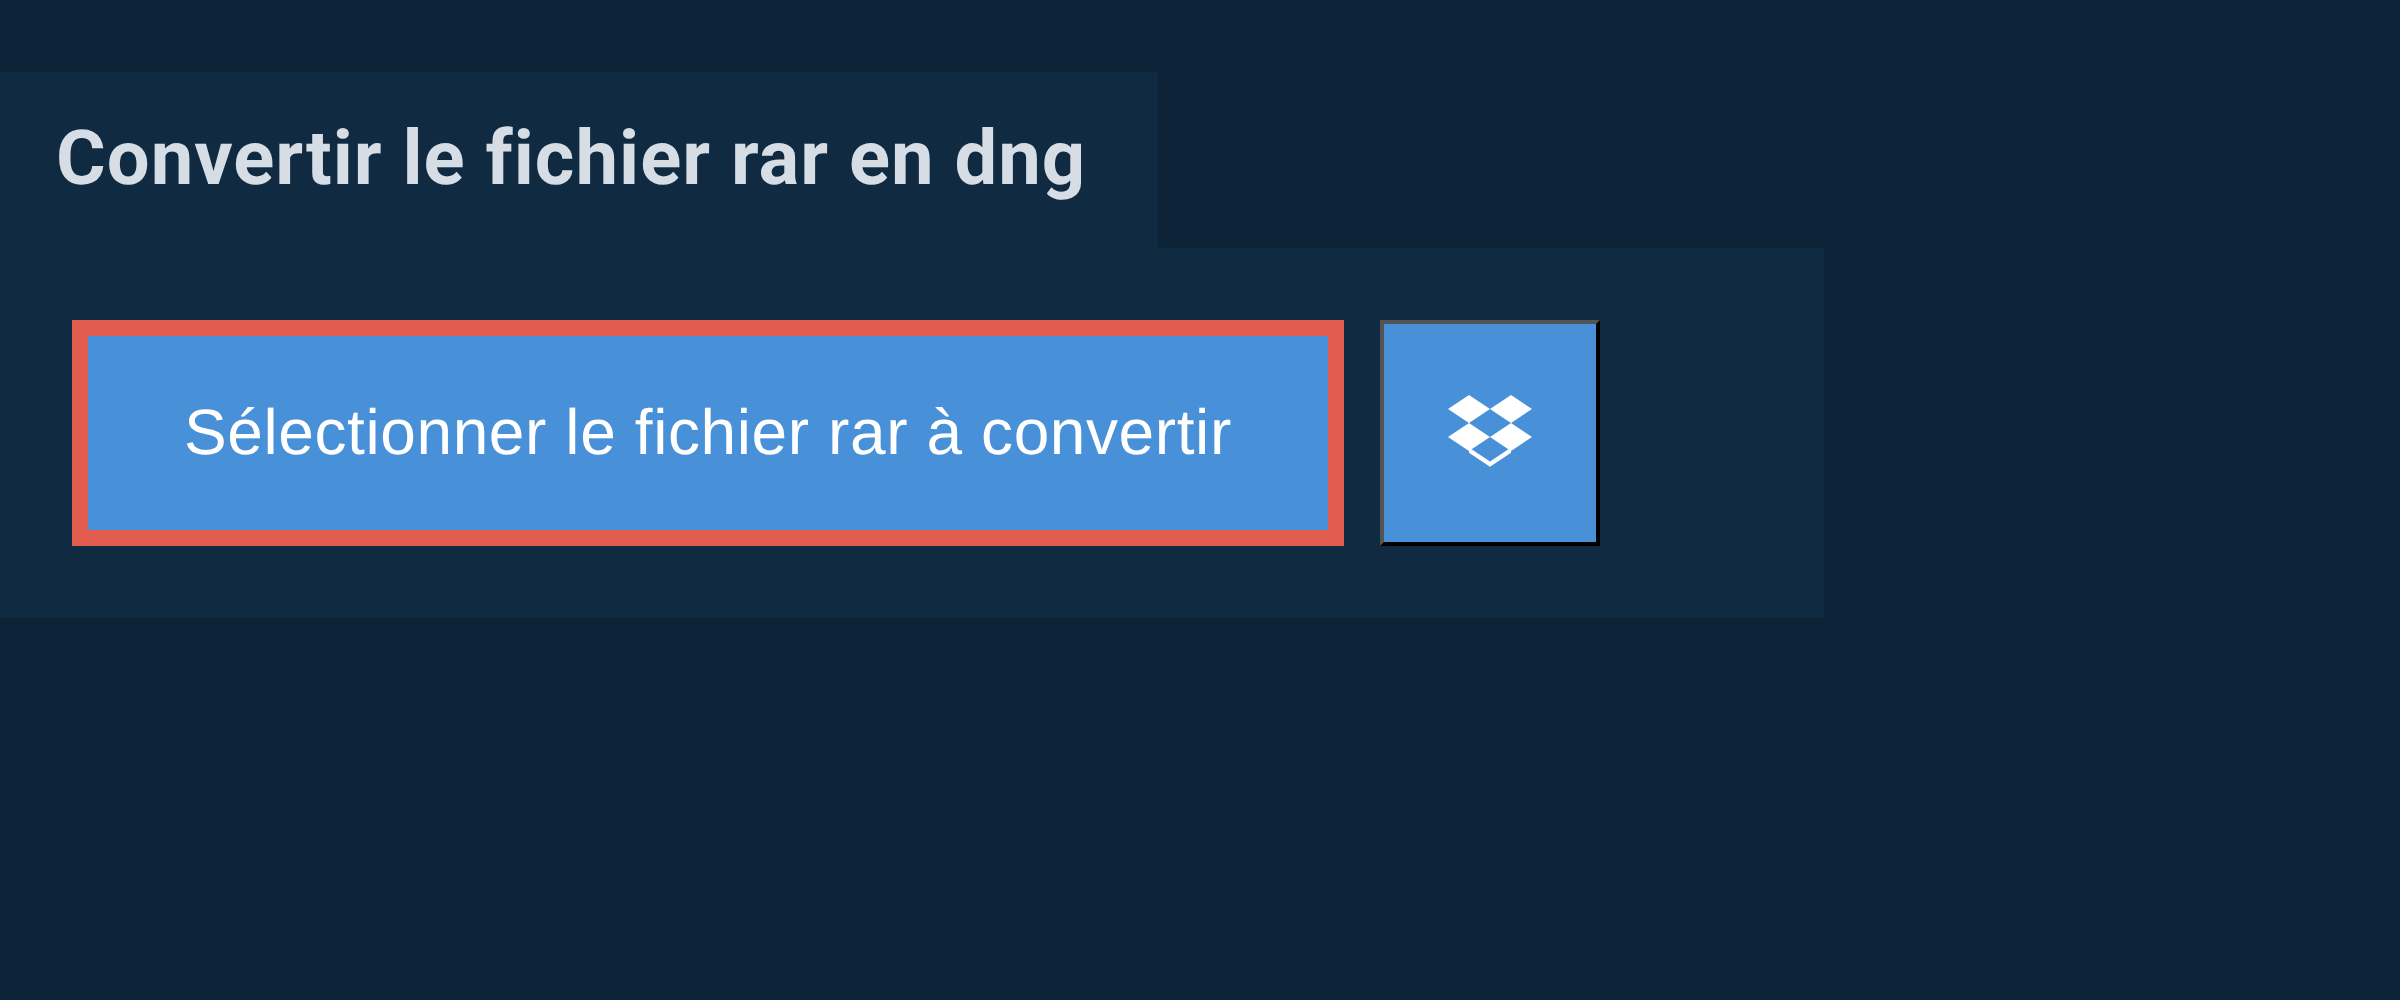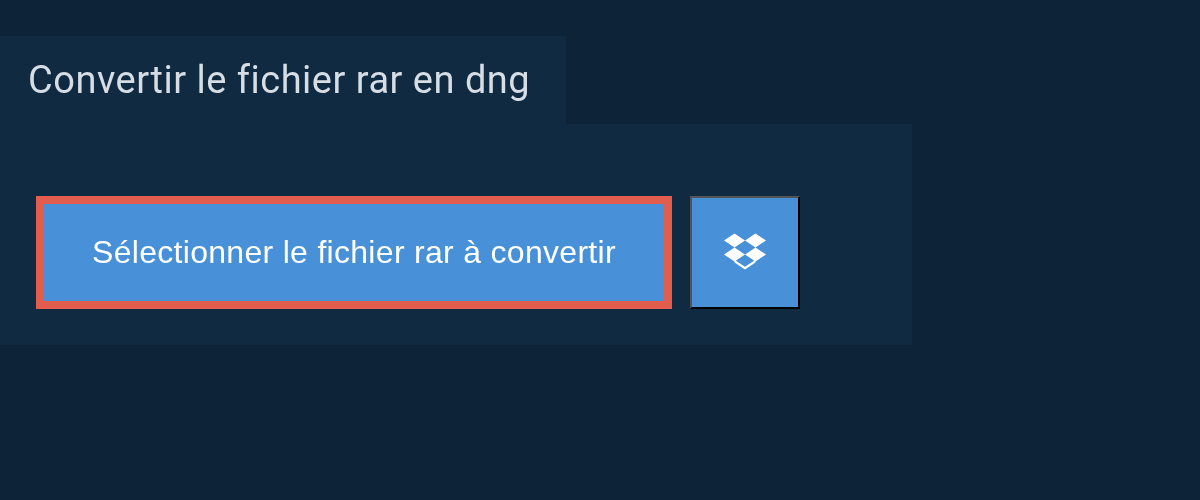--- a/index.html
+++ b/index.html
@@ -16,35 +16,34 @@
     }
     .header-bar {
       background-color: #102a42;
       display: inline-block;
       padding: 22px 36px 22px 28px;
       margin-top: 36px;
     }
     .header-title {
       color: #d6dde4;
       font-size: 38px;
-      font-weight: 400;
+      font-weight: 700;
       letter-spacing: 0.5px;
       text-align: center;
     }
     .main-panel {
       background-color: #102a42;
       padding: 36px;
       margin-top: 0;
       width: 912px;
     }
     .button-row {
       display: flex;
       gap: 18px;
       align-items: stretch;
-      margin-top: 36px;
     }
     .select-file-button {
       background-color: #4890d8;
       border: 8px solid #e35d4f;
       color: #ffffff;
       font-size: 32px;
       font-weight: 300;
       padding: 30px 48px;
       cursor: pointer;
       display: flex;

